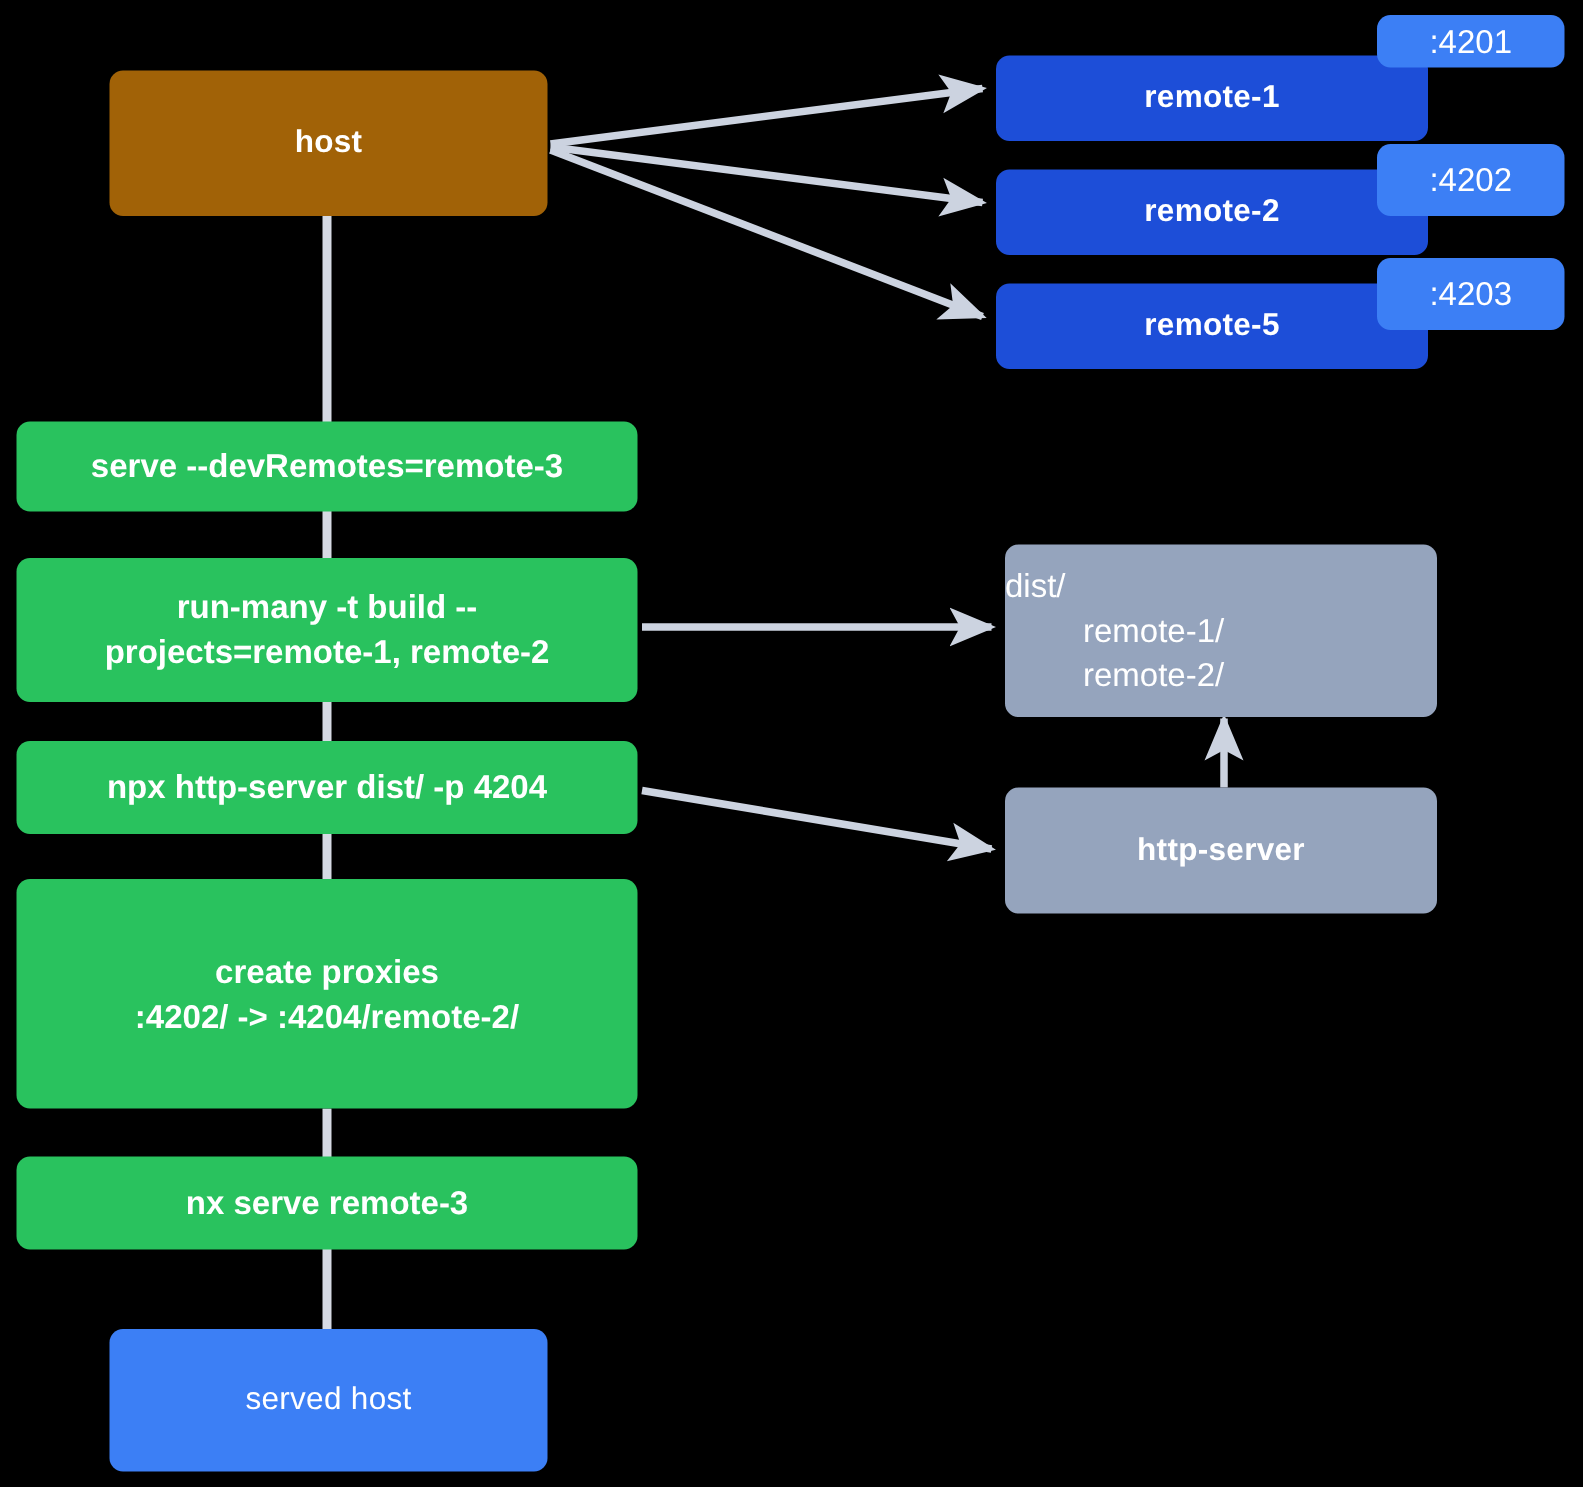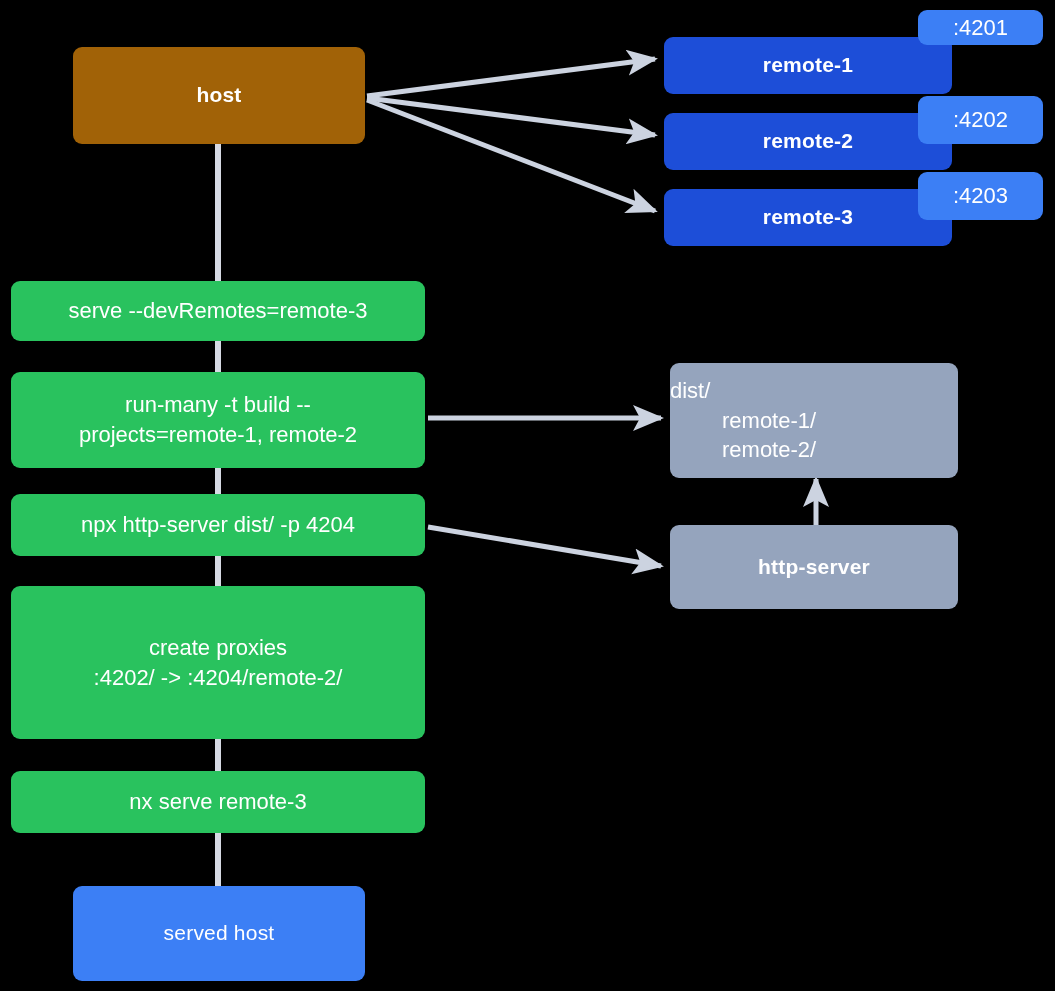--- a/index.html
+++ b/index.html
@@ -46,21 +46,21 @@
     letter-spacing: 0.2px;
   }
   .node.served {
     background: #3c7ff5;
     font-weight: normal;
     font-size: 21px;
     letter-spacing: 0.2px;
   }
   .node.cmd {
     background: #29c25e;
-    font-weight: normal;
+    font-weight: bold;
     font-size: 22px;
   }
   .node.remote {
     background: #1d4ed8;
     font-weight: bold;
     font-size: 21px;
     letter-spacing: 0.2px;
     z-index: 2;
   }
   .node.artifact {
@@ -159,21 +159,21 @@
   </div>
 
   <div class="node remote" style="left:664px; top:113px; width:288px; height:57px;">
     <span>remote-2</span>
   </div>
   <div class="badge" style="left:918px; top:96px; width:125px; height:48px;">
     <span>:4202</span>
   </div>
 
   <div class="node remote" style="left:664px; top:189px; width:288px; height:57px;">
-    <span>remote-3</span>
+    <span>remote-5</span>
   </div>
   <div class="badge" style="left:918px; top:172px; width:125px; height:48px;">
     <span>:4203</span>
   </div>
 
   <div class="node cmd" style="left:11px; top:281px; width:414px; height:60px;">
     <span class="cmd-line">serve --devRemotes=remote-3</span>
   </div>
 
   <div class="node cmd" style="left:11px; top:372px; width:414px; height:96px;">

